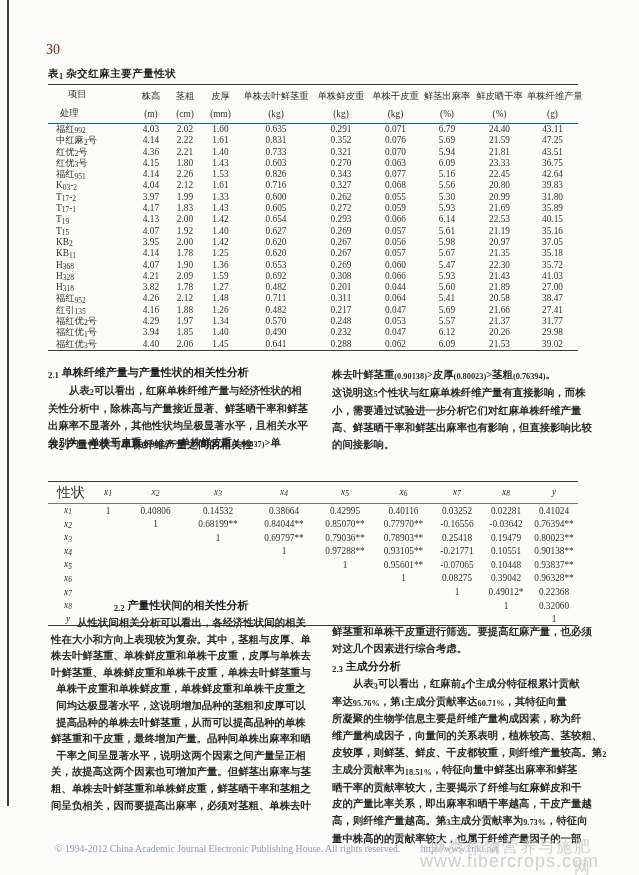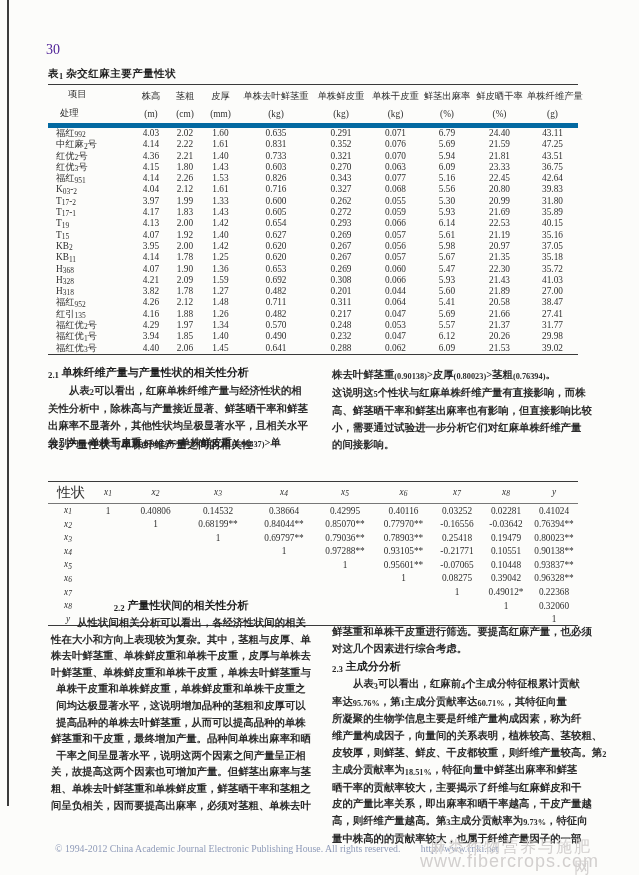--- a/index.html
+++ b/index.html
@@ -2,32 +2,32 @@
 <html><head>
 <meta charset="utf-8">
 <style>
   html,body{margin:0;padding:0;}
   body{
     width:639px;height:875px;position:relative;overflow:hidden;
     background:#fcfcfa;color:#2e2e2e;
     font-family:"Liberation Serif","DejaVu Serif",serif;
   }
   .vline{position:absolute;left:7px;top:0;width:2px;height:806px;background:#3c3c3c;}
-  .pagenum{position:absolute;left:46px;top:42px;font-size:14px;color:#4c1d95;}
+  .pagenum{position:absolute;left:46px;top:42px;font-size:14px;color:#7f1d1d;}
   .caption{position:absolute;left:48px;width:530px;font-weight:bold;font-size:10.5px;color:#222;letter-spacing:.5px;}
   .cap1{top:67px;}
   .cap2{top:438px;}
   table{border-collapse:collapse;table-layout:fixed;color:#2e2e2e;}
   #table1,#table2{position:absolute;left:48px;width:530px;border-top:1.6px solid #3a3a3a;border-bottom:1.6px solid #3a3a3a;}
   #table1{top:84px;font-size:9.3px;}
   #table2{top:481px;font-size:9.3px;}
   th,td{font-weight:normal;text-align:center;padding:0;white-space:nowrap;}
   #table1 thead tr.r1 th{line-height:20px;vertical-align:bottom;}
   #table1 thead tr.r2 th{line-height:17px;vertical-align:top;}
-  #table1 thead{border-bottom:5px solid #0369a1;}
+  #table1 thead{border-bottom:1px solid #0369a1;}
   #table1 tbody td{line-height:11.3px;}
   #table1 td.name,#table1 th.corner{text-align:left;padding-left:8px;}
   #table1 th.corner div{line-height:19px;}
   #table1 th.corner .c1{padding-left:12px;}
   #table1 th.corner .c2{padding-left:4px;}
   #table2 thead th{line-height:21px;border-bottom:1px solid #777;}
   #table2 tbody td{line-height:12.6px;}
   #table2 .lbl,#table2 .xh{font-style:italic;}
   #table2 th.szh{font-style:normal;text-align:center;padding-left:6px;font-size:14px;}
   #table2 td.lbl{text-align:center;}
@@ -345,22 +345,22 @@
       <div class="tline ind">从表<span class="dg">2</span>可以看出，红麻单株纤维产量与经济性状的相</div>
       <div class="tline">关性分析中，除株高与产量接近显著、鲜茎晒干率和鲜茎</div>
       <div class="tline">出麻率不显著外，其他性状均呈极显著水平，且相关水平</div>
       <div class="tline">分别为，单株干皮重<span class="dg">(0.96328)</span>&gt;单株鲜皮重<span class="dg">(0.93837)</span>&gt;单</div>
     </div>
 </div>
 <div id="sec21R" class="col">
   <div>
       <div class="tline">株去叶鲜茎重<span class="dg">(0.90138)</span>&gt;皮厚<span class="dg">(0.80023)</span>&gt;茎粗<span class="dg">(0.76394)</span>。</div>
       <div class="tline">这说明这<span class="dg">5</span>个性状与红麻单株纤维产量有直接影响，而株</div>
+      <div class="tline">小，需要通过试验进一步分析它们对红麻单株纤维产量</div>
       <div class="tline">高、鲜茎晒干率和鲜茎出麻率也有影响，但直接影响比较</div>
-      <div class="tline">小，需要通过试验进一步分析它们对红麻单株纤维产量</div>
       <div class="tline">的间接影响。</div>
     </div>
 </div>
 
 <div class="caption cap2">表<span class="dg">2</span>  产量性状与单株纤维产量之间的相关性</div>
 <table id="table2">
     <colgroup>
       <col style="width:40px">
       <col style="width:40px">
       <col style="width:55px">

